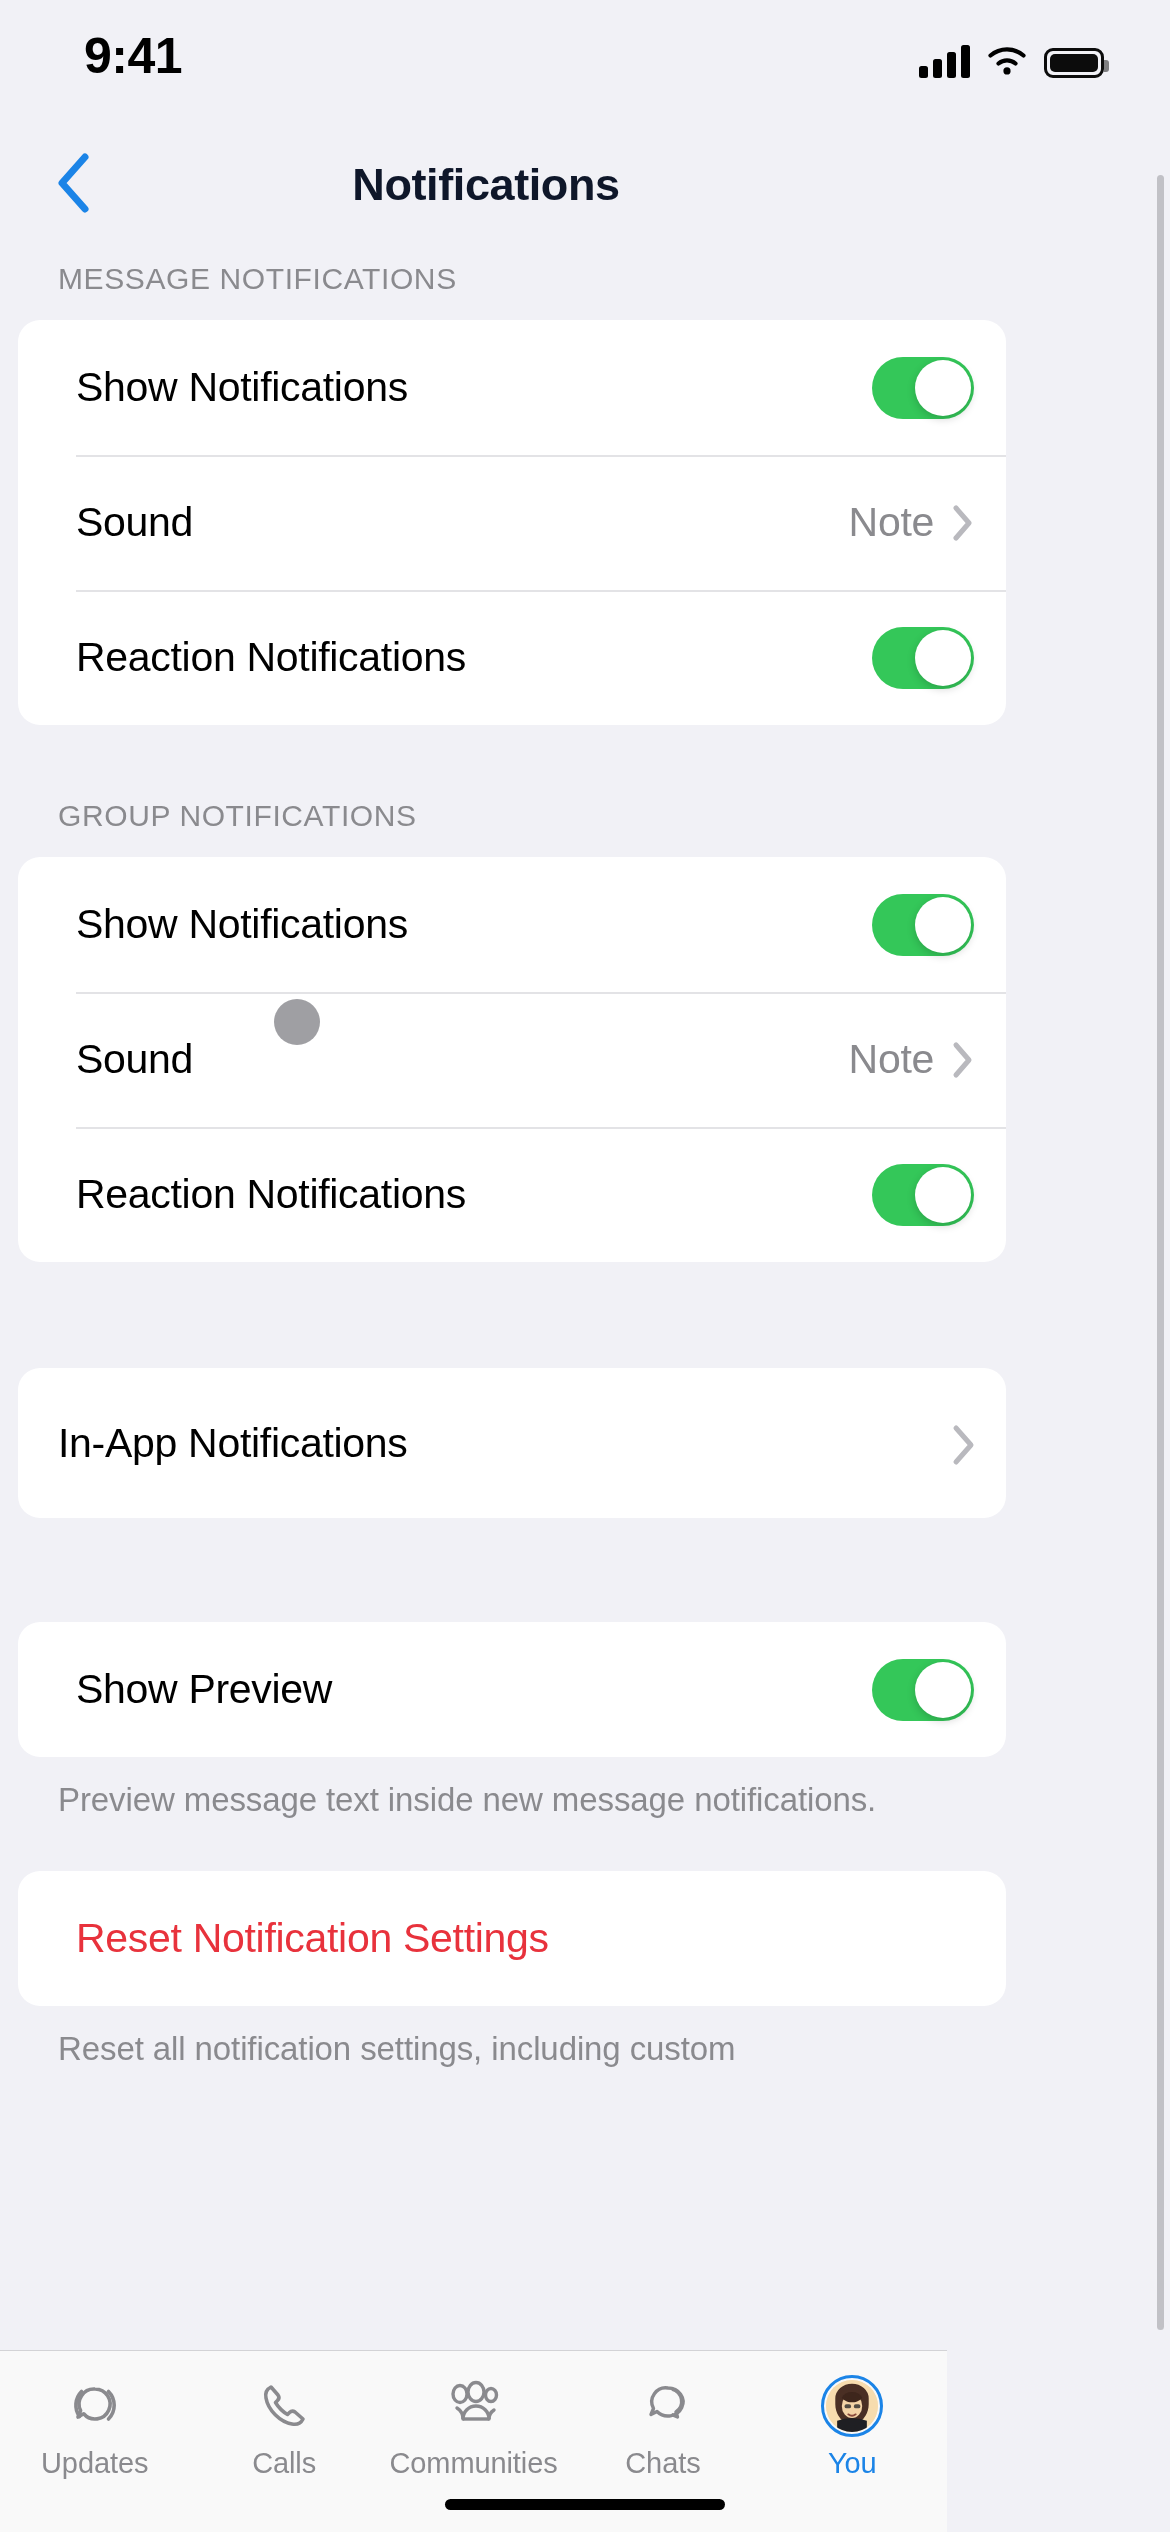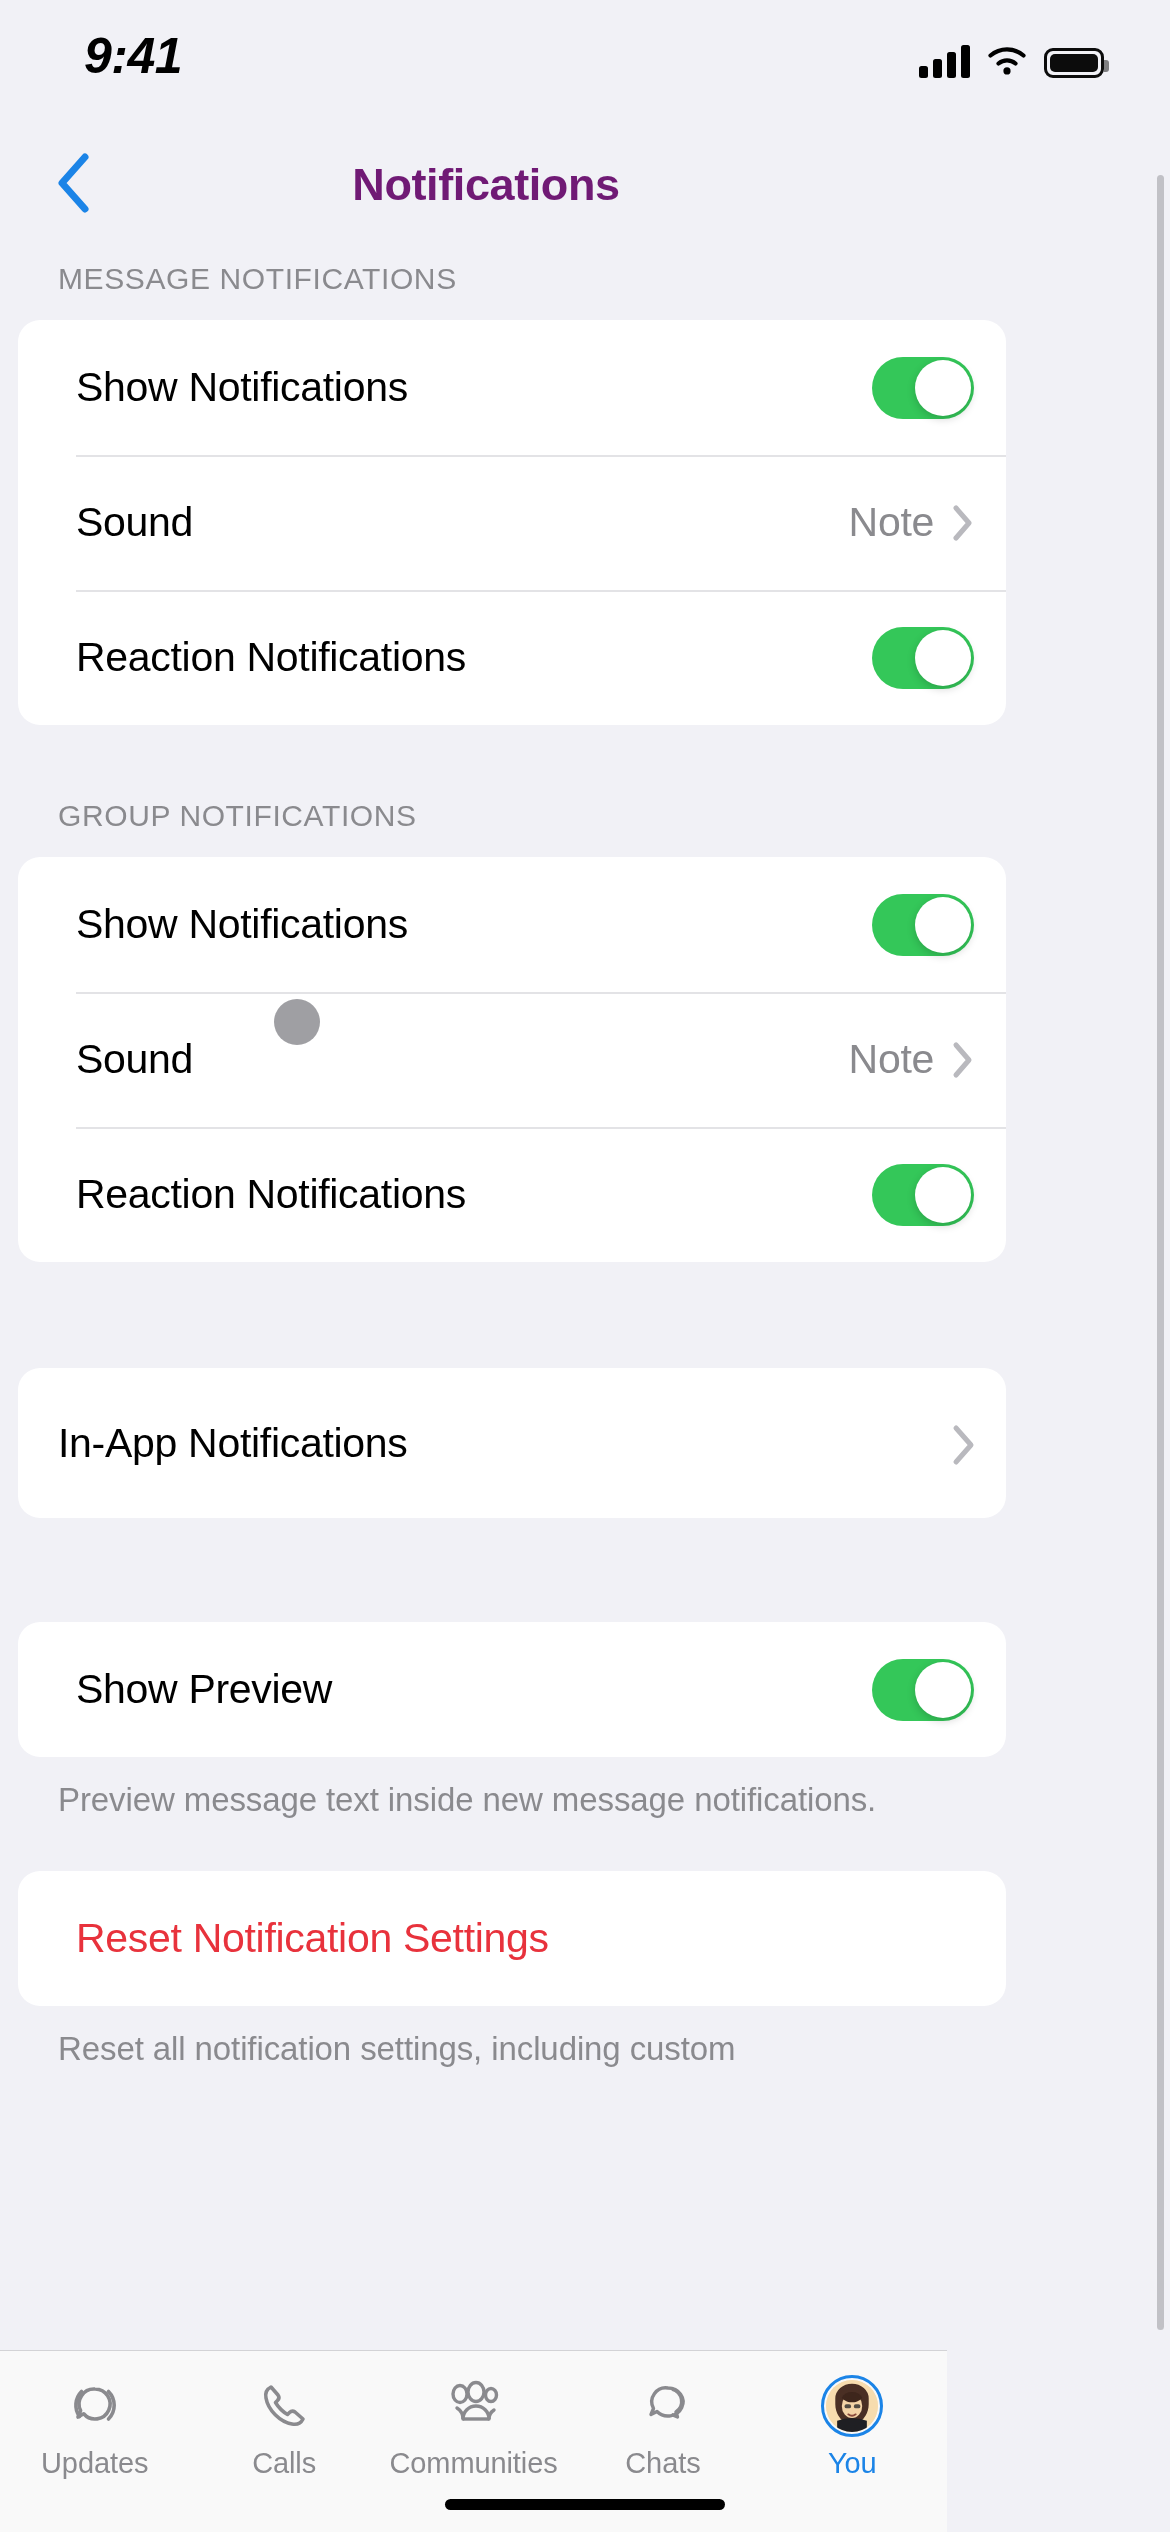--- a/index.html
+++ b/index.html
@@ -8,42 +8,42 @@
     font-family:"Liberation Sans", sans-serif;
     background:#f2f2f7;
     overflow:hidden;
   }
   #phone { position:relative; width:1170px; height:2532px; background:#f1f1f6; }
 
   
   .statusbar { position:absolute; top:0; left:0; width:1170px; height:130px; }
   .sb-time {
     position:absolute; left:84px; top:27px; width:200px;
-    font-size:50px; font-weight:700; color:#000; letter-spacing:-0.5px;font-style:italic;
+    font-size:50px; font-weight:700; color:#000; letter-spacing:-0.5px;
   }
   .sb-right { position:absolute; right:66px; top:32px; display:flex; align-items:flex-end; gap:16px; height:46px; }
   .sig { display:flex; align-items:flex-end; gap:5px; height:34px; }
   .sig i { display:block; width:9px; background:#000; border-radius:2.5px; }
   .sig i:nth-child(1){height:12px;} .sig i:nth-child(2){height:19px;}
   .sig i:nth-child(3){height:26px;} .sig i:nth-child(4){height:33px;}
   .wifi { width:42px; height:32px; position:relative; }
   .batt { width:60px; height:30px; border:3px solid #000; border-radius:9px; position:relative; opacity:.95; }
   .batt::before{ content:""; position:absolute; inset:3px; background:#000; border-radius:5px; }
   .batt::after{ content:""; position:absolute; right:-8px; top:9px; width:5px; height:12px; background:#000; border-radius:0 3px 3px 0; opacity:.5; }
 
   
   .navbar { position:absolute; top:130px; left:0; width:1170px; height:110px; }
   .nav-back {
     position:absolute; left:20px; top:0; width:110px; height:110px;
     display:flex; align-items:center; justify-content:center; cursor:pointer;
   }
   .nav-title {
     position:absolute; left:0; top:0; width:972px; height:110px;
     display:flex; align-items:center; justify-content:center;
-    font-size:45px; font-weight:700; color:#701a75; letter-spacing:-0.4px;
+    font-size:45px; font-weight:700; color:#0f172a; letter-spacing:-0.4px;
   }
 
   
   .content { position:absolute; top:240px; left:0; width:1024px; height:2110px; overflow:hidden; }
 
   .sect-header {
     font-size:30px; color:#8a8a8e; letter-spacing:0.6px;
     padding:0 0 0 58px; text-transform:uppercase;
   }
   .card {

